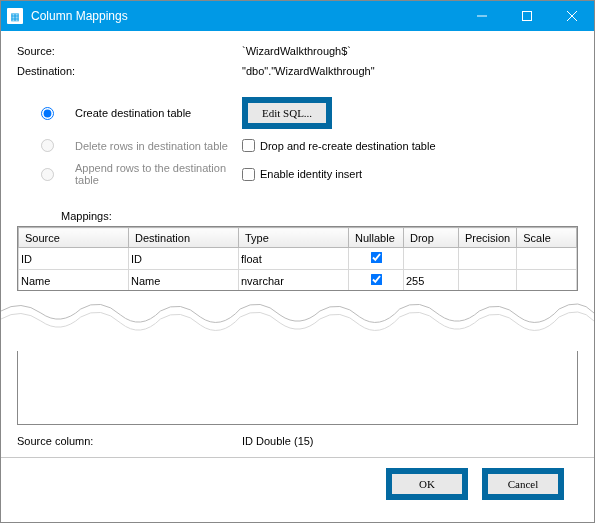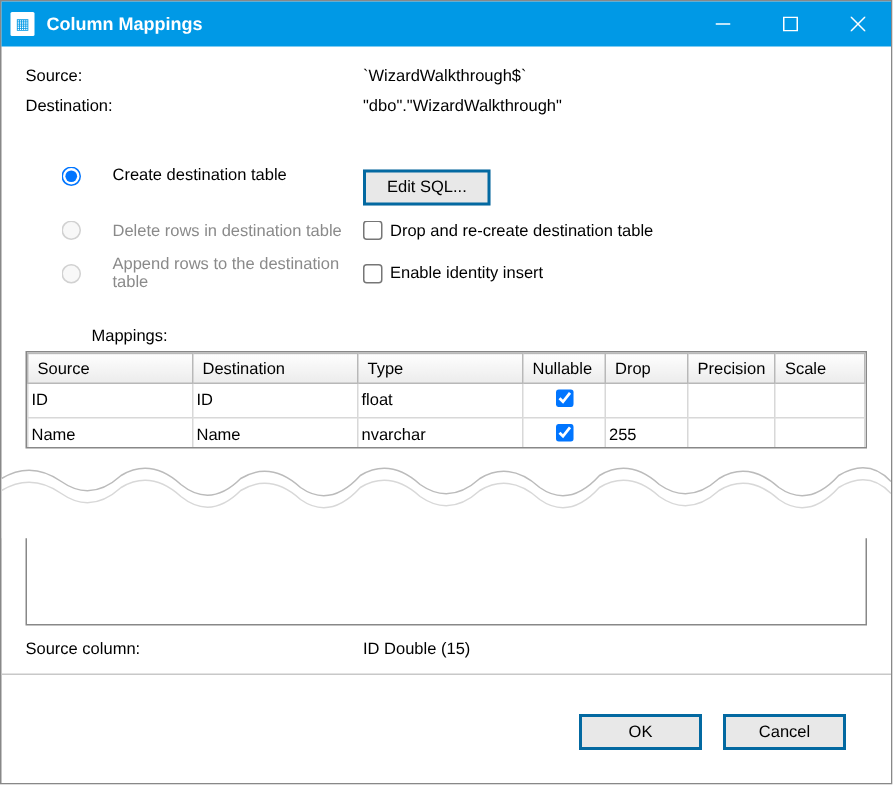--- a/index.html
+++ b/index.html
@@ -1,33 +1,33 @@
 <!DOCTYPE html>
 <html><head>
 <meta charset="utf-8">
 <style>
 * { box-sizing: border-box; margin: 0; padding: 0; }
 body { font-family: "Segoe UI", Tahoma, sans-serif; font-size: 11px; background: #f0f0f0; width: 595px; height: 523px; overflow: hidden; position: relative; }
 .window { width: 595px; height: 523px; background: #fff; border: 1px solid #888; display: flex; flex-direction: column; }
 .titlebar { height: 30px; background: #0099e6; color: #fff; display: flex; align-items: center; padding: 0 0 0 6px; font-size: 12px; }
 .titlebar .icon { width: 16px; height: 16px; background: #fff; margin-right: 8px; display: flex; align-items: center; justify-content: center; font-size: 10px; color: #0099e6; border-radius: 1px; }
-.titlebar .title { flex: 1; font-weight: bold; }
+.titlebar .title { flex: 1; }
 .titlebar .winbtn { width: 45px; height: 30px; display: flex; align-items: center; justify-content: center; color: #fff; cursor: pointer; }
 .titlebar .winbtn svg { width: 10px; height: 10px; }
 .content { padding: 14px 16px 10px 16px; flex: 1; display: flex; flex-direction: column; color: #000; }
 .row { display: flex; margin-bottom: 8px; align-items: center; }
 .row .label { width: 225px; }
 .row .value { flex: 1; }
 .opts { margin-top: 12px; margin-bottom: 10px; }
 .radio-row { display: flex; align-items: center; margin-bottom: 10px; }
 .radio-row .rlabel { width: 225px; display: flex; align-items: center; gap: 21px; padding-left: 24px; }
 .radio-row .right { display: flex; align-items: center; gap: 5px; }
 .disabled { color: #8a8a8a; }
 input[type=radio], input[type=checkbox] { margin: 0; }
-.btn { background: #e8e8e8; border: 2px solid #0369a1; padding: 4px 14px; font-size: 11px; cursor: pointer; font-family: Liberation Sans, sans-serif; min-width: 82px; margin-top: 16px; }
+.btn { background: #e8e8e8; border: 6px solid #0369a1; padding: 4px 14px; font-size: 11px; cursor: pointer; font-family: Liberation Serif, serif; min-width: 82px; }
 .mlabel { margin-top: 4px; margin-bottom: 4px; padding-left: 44px; }
 .grid-wrap { border: 1px solid #888; height: 65px; overflow: hidden; }
 table { border-collapse: collapse; width: 100%; font-size: 11px; }
 th { background: linear-gradient(#fdfdfd,#ececec); border: 1px solid #b8b8b8; padding: 3px 6px; text-align: left; font-weight: normal; height: 20px; }
 td { border: 1px solid #d8d8d8; padding: 3px 2px; height: 19px; background: #fff; }
 td.chk { text-align: center; }
 td.chk input { transform: scale(0.9); }
 .tear { height: 60px; position: relative; margin: 0 -16px; }
 .tear svg { width: 100%; height: 100%; }
 .blank { flex: 1; border: 1px solid #888; margin-top: -6px; min-height: 40px; }

